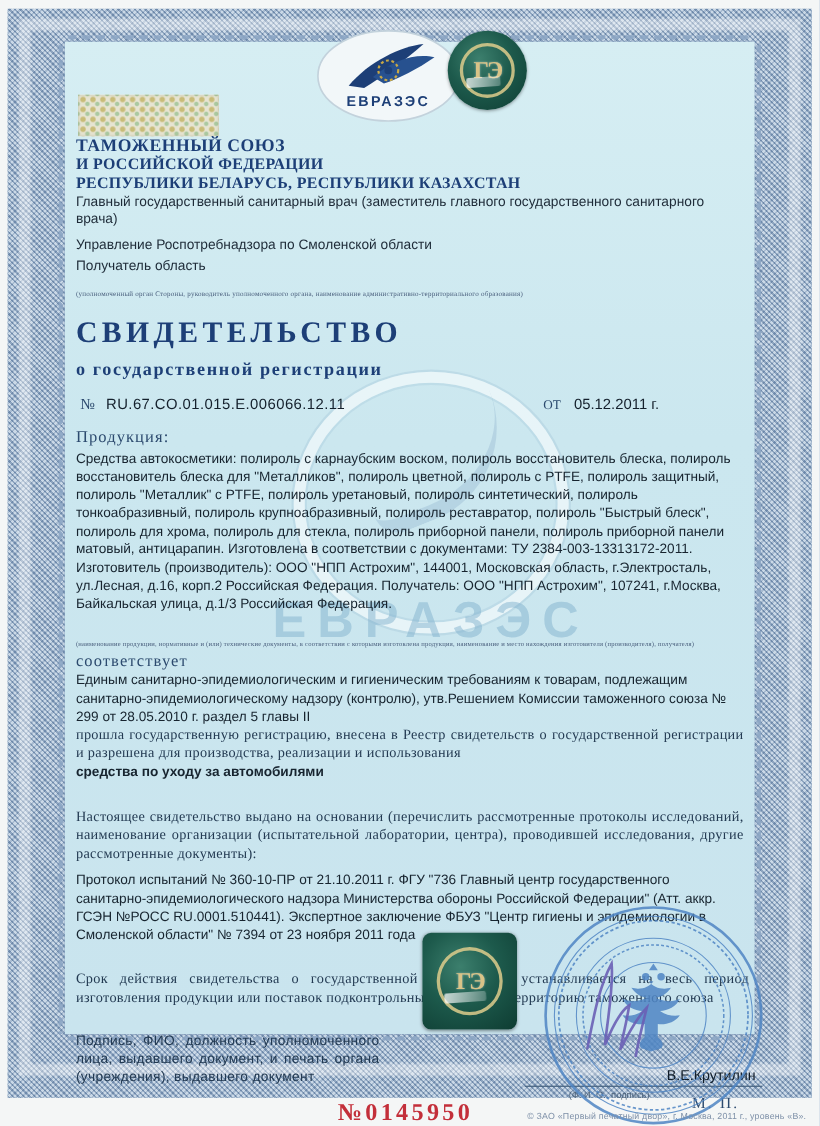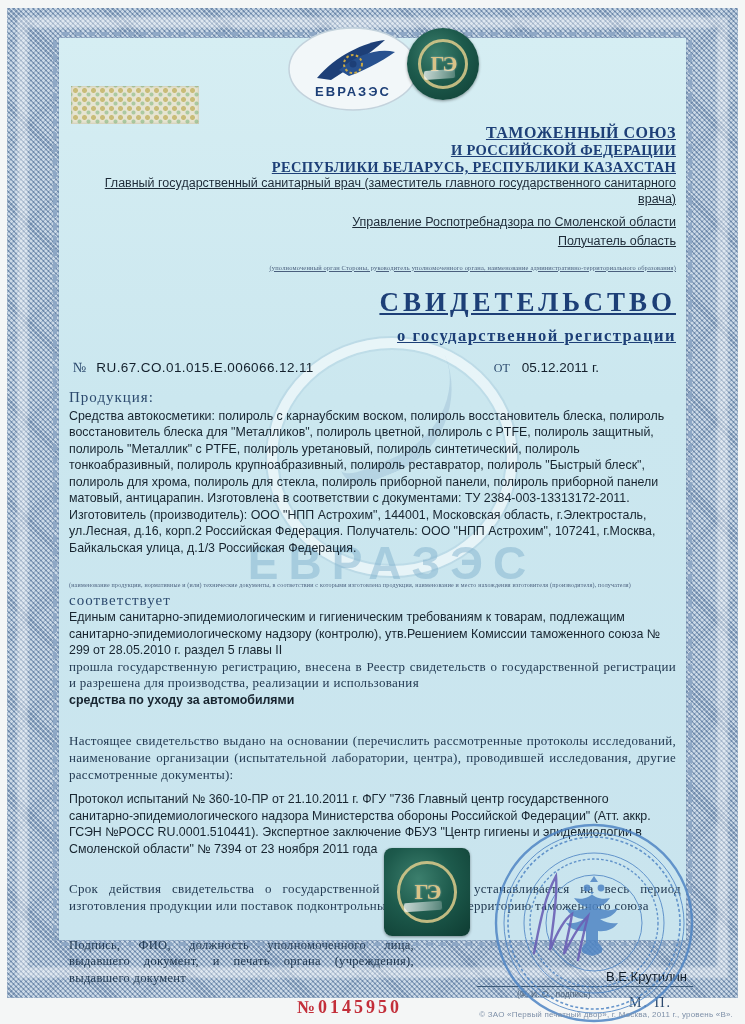--- a/index.html
+++ b/index.html
@@ -74,21 +74,21 @@
   .wm-circle { position:absolute; left:50px; top:0; width:250px; height:238px; border-radius:50%;
     border:10px solid rgba(255,255,255,.55); box-shadow:0 0 0 2px rgba(160,195,215,.35), inset 0 0 0 2px rgba(160,195,215,.3); }
   .wm-swoosh { position:absolute; left:110px; top:40px; width:140px; height:90px;
     border-bottom:14px solid rgba(150,185,210,.4); border-radius:0 0 120px 30px; transform:rotate(-22deg); }
   .wm-text { position:absolute; left:0; right:0; top:198px; text-align:center;
     font-family:"Liberation Sans", sans-serif; font-weight:bold; font-size:46px;
     letter-spacing:10px; color:rgba(130,178,205,.50); }
 
   
   .content { position:absolute; inset:0; padding:86px 10px 0 10px; color:#21303f; }
-  .center { text-align:right;text-decoration:underline; }
+  .center { text-align:left; }
   .serif { font-family:"Liberation Serif", serif; }
   .navy { color:#1d3f77; }
   .h1 { font-size:16px; font-weight:bold; letter-spacing:.5px; }
   .h2 { font-size:14.5px; font-weight:bold; letter-spacing:.3px; }
   .auth { font-size:12.5px; color:#1e2b38; line-height:1.25; }
   .tiny { font-size:6.4px; color:#4a5f7d; letter-spacing:.2px; }
   .title { font-size:27px; font-weight:bold; letter-spacing:4px; color:#1d3f77; }
   .subtitle { font-size:16.5px; font-weight:bold; letter-spacing:1.5px; color:#1d3f77; }
   .numline { display:flex; align-items:baseline; font-size:13.5px; margin:14px 0 0 4px; }
   .numline .no { font-family:"Liberation Serif", serif; font-size:14px; color:#2c4a6e; margin-right:10px; }
@@ -96,24 +96,24 @@
   .numline .ot { font-family:Liberation Serif, serif; font-size:12px; color:#2c4a6e; margin-left:180px; margin-right:12px; }
   .numline .date { color:#14202c; }
   .label-serif { font-family:Liberation Serif, serif; font-size:15px; color:#2c4a6e; letter-spacing:1px; }
   .body-sans { font-size:12.4px; line-height:1.33; color:#17242f; }
   .body-serif { font-family:"Liberation Serif", serif; font-size:13px; line-height:1.3;
     color:#233a52; text-align:justify; letter-spacing:.3px; }
   .bold { font-weight:bold; }
 
   
   .sig-area { position:relative; margin-top:22px; }
-  .sig-caption { width:345px; font-family:Liberation Serif, serif; font-size:12.5px;
+  .sig-caption { width:276px; font-family:Liberation Sans, sans-serif; font-size:12.5px;
     line-height:1.3; color:#233a52; text-align:justify; letter-spacing:.3px; }
-  .serial { position:absolute; left:228px; top:60px; font-family:"Liberation Serif", serif;
-    font-size:18px; font-weight:bold; letter-spacing:3px; color:#c32f3a; }
+  .serial { position:absolute; left:238px; top:60px; font-family:"Liberation Serif", serif;
+    font-size:22px; font-weight:bold; letter-spacing:3px; color:#c32f3a; }
   .sig-line { position:absolute; left:408px; top:32px; width:216px; }
   .sig-name { text-align:right; font-size:13px; color:#101c28; padding-right:6px; }
   .sig-rule { border-top:1px solid #3d5a78; margin-top:2px; }
   .sig-sub { font-size:8.5px; color:#51667c; margin-top:2px; padding-left:40px; }
   .mp { position:absolute; left:560px; top:58px; font-family:"Liberation Serif", serif;
     font-size:14px; color:#2c4a6e; letter-spacing:2px; }
 
   .stamp { position:absolute; left:432px; top:782px; width:206px; height:206px; opacity:.85; }
   .signature-svg { position:absolute; left:455px; top:820px; width:120px; height:120px; }
 

